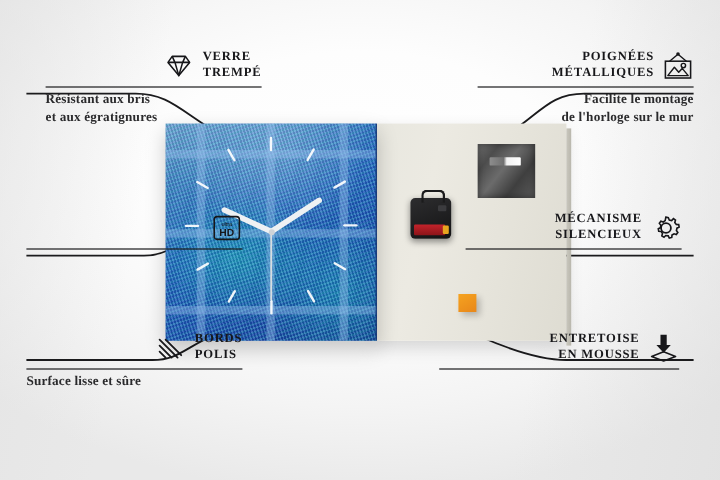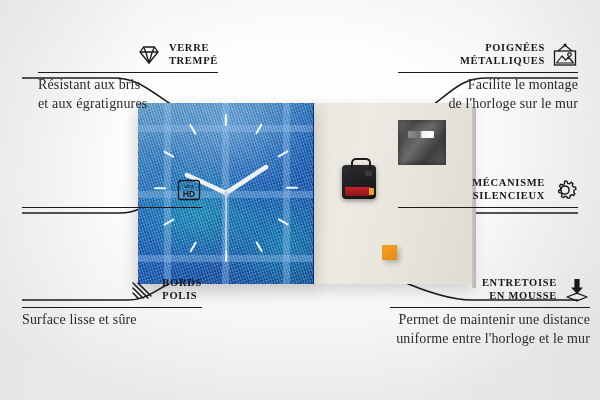--- a/index.html
+++ b/index.html
@@ -25,21 +25,21 @@
   .feat.left .row{justify-content:flex-end;flex-direction:row;}
   .feat.right .row{justify-content:flex-start;flex-direction:row-reverse;}
   .ttl{
     font-weight:bold;font-size:10.5px;letter-spacing:.7px;color:#17171a;
     line-height:1.22;text-transform:uppercase;
   }
   .feat.left .ttl{text-align:left;}
   .feat.right .ttl{text-align:right;}
   .rule{height:1.4px;background:#1b1b1d;margin:4px 0 3px 0;width:100%;}
   .sub{
-    font-size:14px;color:#2a2a2c;line-height:1.32;letter-spacing:.15px;
+    font-size:11px;color:#2a2a2c;line-height:1.32;letter-spacing:.15px;font-weight:bold;
   }
   .feat.left .sub{text-align:left;}
   .feat.right .sub{text-align:right;}
   .ico{flex:0 0 auto;width:26px;height:26px;display:block;}
 
   
   #leads{position:absolute;left:0;top:0;width:600px;height:400px;pointer-events:none;}
 
   
   #product{position:absolute;left:138px;top:103px;width:334px;height:181px;}
@@ -233,38 +233,37 @@
           <line x1="4" y1="16" x2="9" y2="21"></line>
           <line x1="9" y1="6" x2="22" y2="19"></line>
         </g>
       </svg>
       <div class="ttl">BORDS<br>POLIS</div>
     </div>
     <div class="rule"></div>
     <div class="sub">Surface lisse et sûre</div>
   </div>
 
-  <div class="feat right" style="left:398px;top:177px;">
+  <div class="feat right" style="left:388px;top:177px;">
     <div class="row">
       <svg class="ico" viewBox="0 0 26 26">
         <g fill="none" stroke="#17171a" stroke-width="1.5">
           <path d="M13,3.4 l2.3,.5 .9,2.1 2.2,.5 1.6-1.7 1.9,1.4 -.6,2.2 1.4,1.8 2.2,.1 .4,2.3 -2,1 -.5,2.2 1.3,1.8 -1.4,1.9 -2.1-.7 -1.9,1.2 -.2,2.2 -2.3,.5 -1-2 -2.3-.3 -1.6,1.6 -2-1.3 .6-2.2 -1.3-1.9 -2.2-.2 -.4-2.3 2-1 .4-2.2 -1.4-1.8 1.4-1.9 2.2,.7 1.8-1.3 Z" transform="scale(.9) translate(1.3,1)"></path>
           <circle cx="13" cy="13" r="4.1"></circle>
         </g>
       </svg>
       <div class="ttl">MÉCANISME<br>SILENCIEUX</div>
     </div>
     <div class="rule"></div>
   </div>
 
-  <div class="feat right" style="left:390px;top:277px;width:200px;">
+  <div class="feat right" style="left:366px;top:277px;width:200px;">
     <div class="row">
       <svg class="ico" viewBox="0 0 26 26">
         <path d="M10.4,2 h5.2 v8.5 h3.4 L13,17 L7,10.5 h3.4 Z" fill="#17171a"></path>
         <path d="M13,16.2 L23,20 L13,23.8 L3,20 Z" fill="none" stroke="#17171a" stroke-width="1.3" stroke-linejoin="round"></path>
       </svg>
       <div class="ttl">ENTRETOISE<br>EN MOUSSE</div>
     </div>
     <div class="rule"></div>
-    <div class="sub">Permet de maintenir une distance<br>uniforme entre l'horloge et le mur</div>
   </div>
 
 </div>
 
 </body></html>

